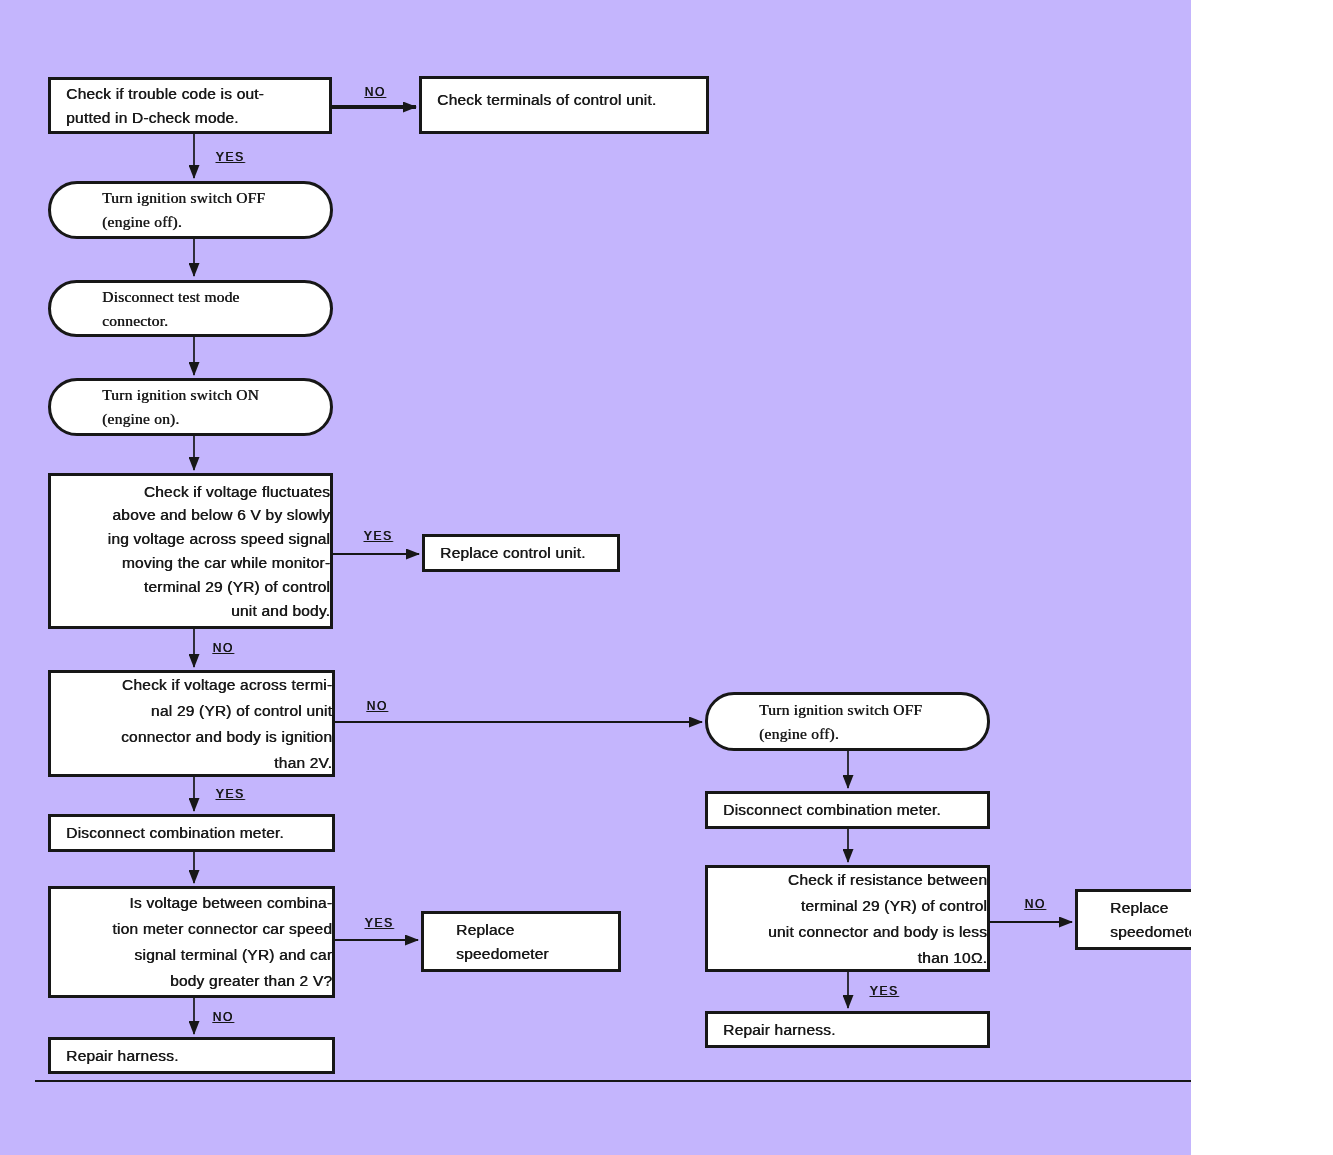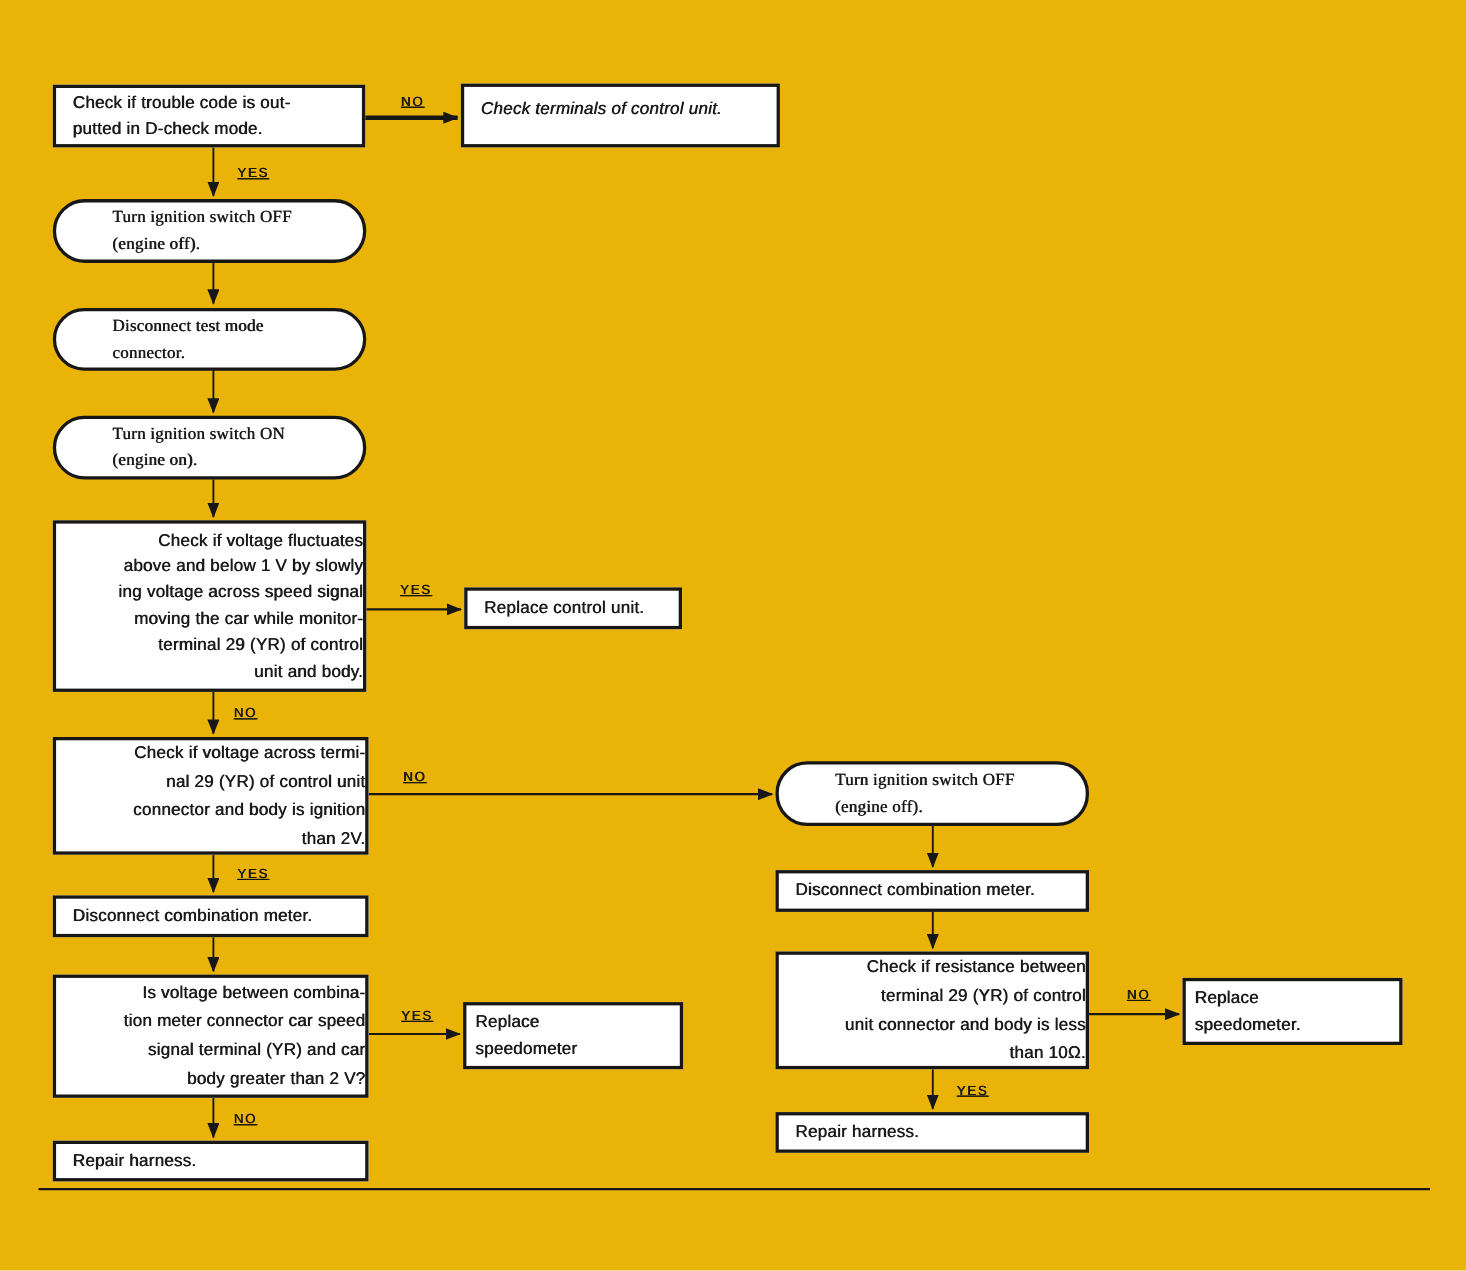--- a/index.html
+++ b/index.html
@@ -2,23 +2,23 @@
 <html><head>
 <meta charset="utf-8">
 <style>
   html, body {
     margin: 0;
     padding: 0;
     background: #ffffff;
   }
   #page {
     position: relative;
-    width: 1333px;
+    width: 1191px;
     height: 1155px;
-    background: #eab308;
+    background: #c4b5fd;
     font-family: "Liberation Sans", "DejaVu Sans", sans-serif;
     color: #1a1a1a;
     overflow: hidden;
   }
   .wires {
     position: absolute;
     left: 0;
     top: 0;
     pointer-events: none;
   }
@@ -38,24 +38,24 @@
     line-height: 24px;
     white-space: nowrap;
     text-shadow: 0.5px 0 0 currentColor;
   }
   .rect   { padding-left: 15px; }
   .rounded {
     border-radius: 29px;
     padding-left: 51px;
     font-family: Liberation Serif, serif;
   }
-  .top-align { justify-content: flex-start; padding-top: 9px; font-style: italic; }
+  .top-align { justify-content: flex-start; padding-top: 9px; }
   .tight .ln { line-height: 23.8px; text-align: right; }
   .wide .ln  { line-height: 26px; text-align: right; }
-  .action { padding-left: 8px; }
+  .action { padding-left: 32px; }
   .edge-label {
     position: absolute;
     transform: translate(-50%, -50%);
     font-size: 12px;
     letter-spacing: 1.6px;
     color: #161616;
     text-shadow: 0.6px 0 0 currentColor;
     white-space: nowrap;
     text-decoration: underline;
   }
@@ -109,21 +109,21 @@
     <div class="ln">connector.</div>
   </div>
 
   <div class="node rounded" style="left:48px;top:378px;width:285px;height:58px">
     <div class="ln">Turn ignition switch ON</div>
     <div class="ln">(engine on).</div>
   </div>
 
   <div class="node rect tight" style="left:48px;top:473px;width:285px;height:156px">
     <div class="ln">Check if voltage fluctuates</div>
-    <div class="ln">above and below 1 V by slowly</div>
+    <div class="ln">above and below 6 V by slowly</div>
     <div class="ln">ing voltage across speed signal</div>
     <div class="ln">moving the car while monitor-</div>
     <div class="ln">terminal 29 (YR) of control</div>
     <div class="ln">unit and body.</div>
   </div>
 
   <div class="node rect" style="left:422px;top:534px;width:198px;height:38px">
     <div class="ln">Replace control unit.</div>
   </div>
 

